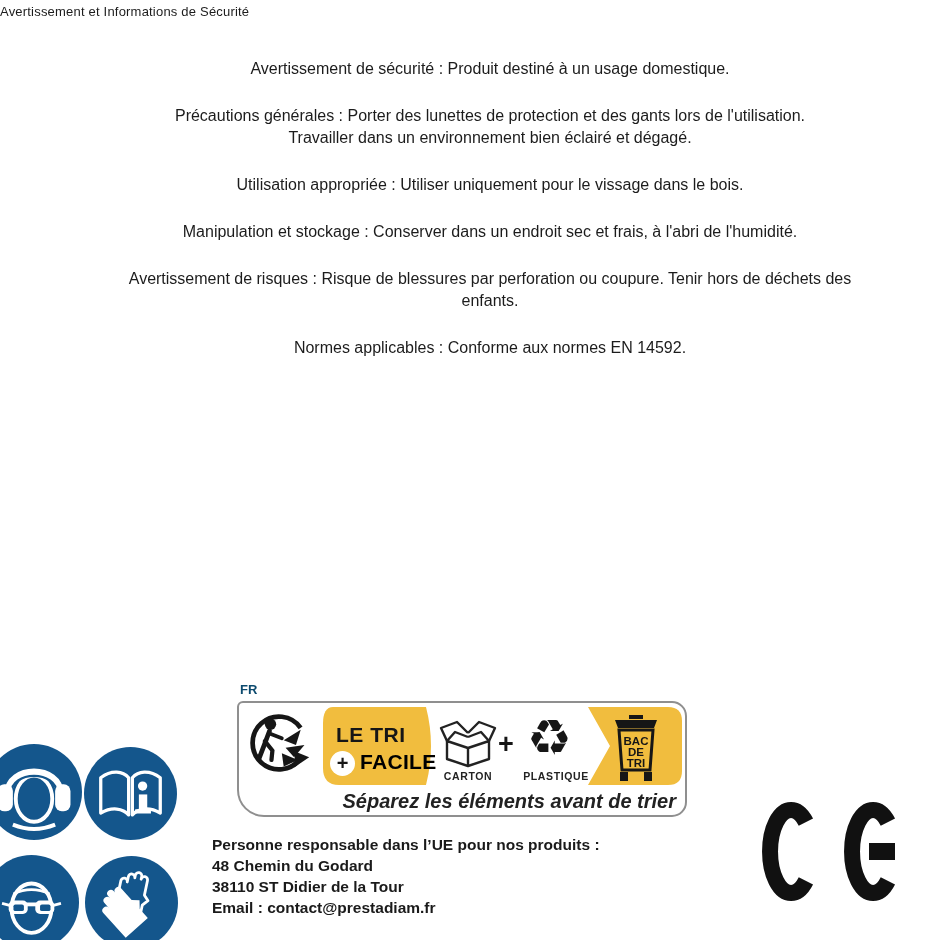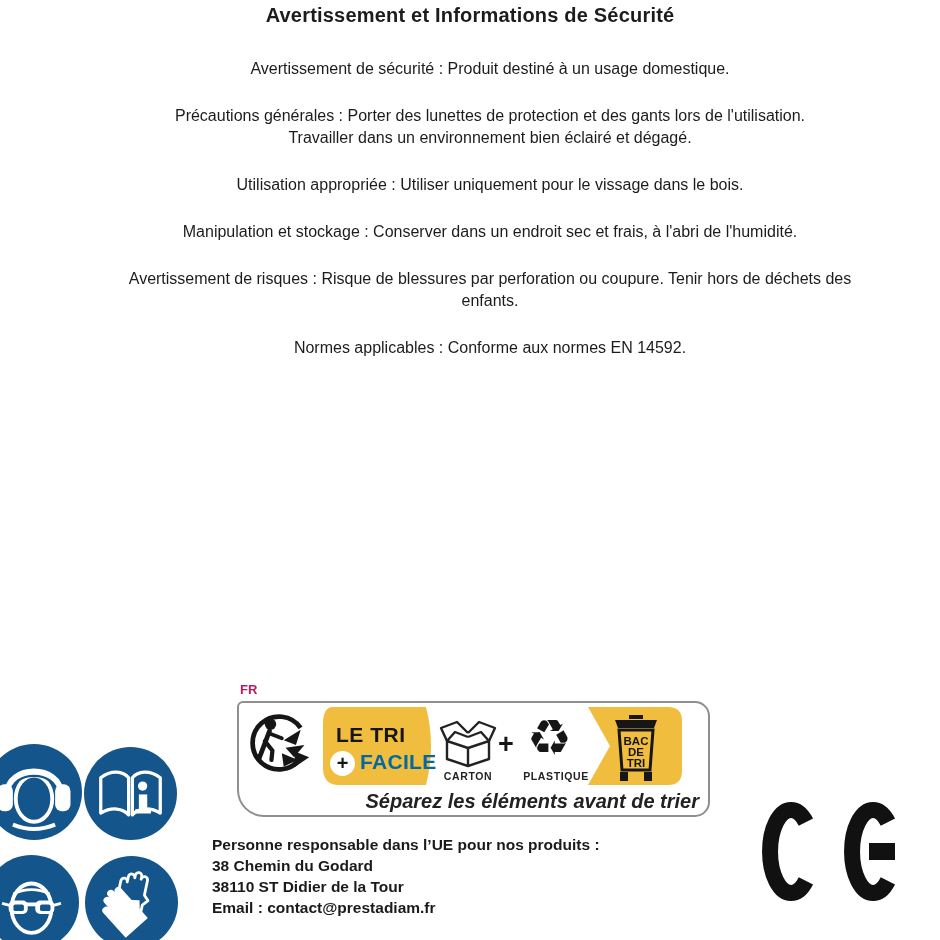--- a/index.html
+++ b/index.html
@@ -2,42 +2,42 @@
 <html><head>
 <meta charset="utf-8">
 <style>
   html,body{margin:0;padding:0;}
   body{
     width:940px;height:940px;position:relative;overflow:hidden;
     background:#ffffff;color:#1c1c1c;
     font-family:"Liberation Sans",sans-serif;
   }
   .doc-title{
-    position:absolute;top:4px;left:0;width:940px;text-align:center;
-    font-size:20px;font-weight:bold;letter-spacing:.2px;
+    position:absolute;top:4px;left:0;width:940px;
+    font-size:13px;font-weight:normal;letter-spacing:.2px;
   }
   .paras{position:absolute;top:58px;left:46px;width:888px;font-size:16px;line-height:22px;text-align:center;}
   .paras p{margin:0 0 25px;white-space:pre-line;}
 
   .picto{position:absolute;}
 
-  .fr-code{position:absolute;left:240px;top:682px;font-size:13px;font-weight:bold;color:#be185d;}
-  .tri-label{position:absolute;left:237px;top:701px;width:450px;height:116px;padding-left:23px;}
+  .fr-code{position:absolute;left:240px;top:682px;font-size:13px;font-weight:bold;color:#0c4a6e;}
+  .tri-label{position:absolute;left:237px;top:701px;width:450px;height:116px;}
   .tri-box{
     position:absolute;inset:0;background:#fff;border:2px solid #8f8f8f;
     border-radius:6px 15px 15px 27px;box-sizing:border-box;
   }
   .band-svg{position:absolute;left:0;top:0;width:450px;height:116px;}
   .triman{position:absolute;left:9px;top:7px;width:66px;height:70px;}
   .letri{position:absolute;left:99px;top:22px;font-size:21px;font-weight:bold;letter-spacing:.5px;color:#161616;}
   .plus-badge{
     position:absolute;left:93px;top:50px;width:25px;height:25px;background:#fff;border-radius:50%;
     text-align:center;line-height:25px;font-weight:bold;font-size:20px;color:#161616;
   }
-  .facile{position:absolute;left:123px;top:49px;font-size:21px;font-weight:bold;letter-spacing:.3px;color:#0369a1;}
+  .facile{position:absolute;left:123px;top:49px;font-size:21px;font-weight:bold;letter-spacing:.3px;color:#000000;}
   .carton-icon{position:absolute;left:201px;top:16px;width:60px;height:53px;}
   .mat-label{position:absolute;top:69px;font-size:10.5px;font-weight:bold;color:#222;text-align:center;letter-spacing:.6px;}
   .mat-carton{left:196px;width:70px;}
   .mat-plast{left:282px;width:74px;}
   .plus-sep{position:absolute;left:261px;top:28px;font-size:27px;font-weight:bold;color:#161616;}
   .recycle-glyph{position:absolute;left:290px;top:12px;font-size:50px;line-height:1;color:#161616;font-family:"DejaVu Sans",sans-serif;}
   .bin-icon{position:absolute;left:375px;top:14px;width:48px;height:68px;}
   .tagline{position:absolute;right:11px;top:89px;font-size:20px;font-style:italic;font-weight:600;color:#222;}
 
   .contact{
@@ -156,21 +156,21 @@
     <text x="24" y="30" text-anchor="middle" font-size="11.5" font-weight="bold" fill="#161616" font-family="Liberation Sans, sans-serif">BAC</text>
     <text x="24" y="41" text-anchor="middle" font-size="11.5" font-weight="bold" fill="#161616" font-family="Liberation Sans, sans-serif">DE</text>
     <text x="24" y="52" text-anchor="middle" font-size="11.5" font-weight="bold" fill="#161616" font-family="Liberation Sans, sans-serif">TRI</text>
   </svg>
 
   <div class="tagline">Séparez les éléments avant de trier</div>
 </div>
 
 <div class="contact">
   <div>Personne responsable dans l’UE pour nos produits :</div>
-  <div>38 Chemin du Godard</div>
+  <div>48 Chemin du Godard</div>
   <div>38110 ST Didier de la Tour</div>
   <div>Email : contact@prestadiam.fr</div>
 </div>
 
 <svg class="ce-mark" viewBox="0 0 135 99">
   <path d="M43.9,20.2 A21,41.5 0 1 0 43.9,78.8" fill="none" stroke="#111" stroke-width="16"></path>
   <path d="M125.9,20.2 A21,41.5 0 1 0 125.9,78.8" fill="none" stroke="#111" stroke-width="16"></path>
   <rect x="107" y="41" width="26" height="17" fill="#111"></rect>
 </svg>
 

